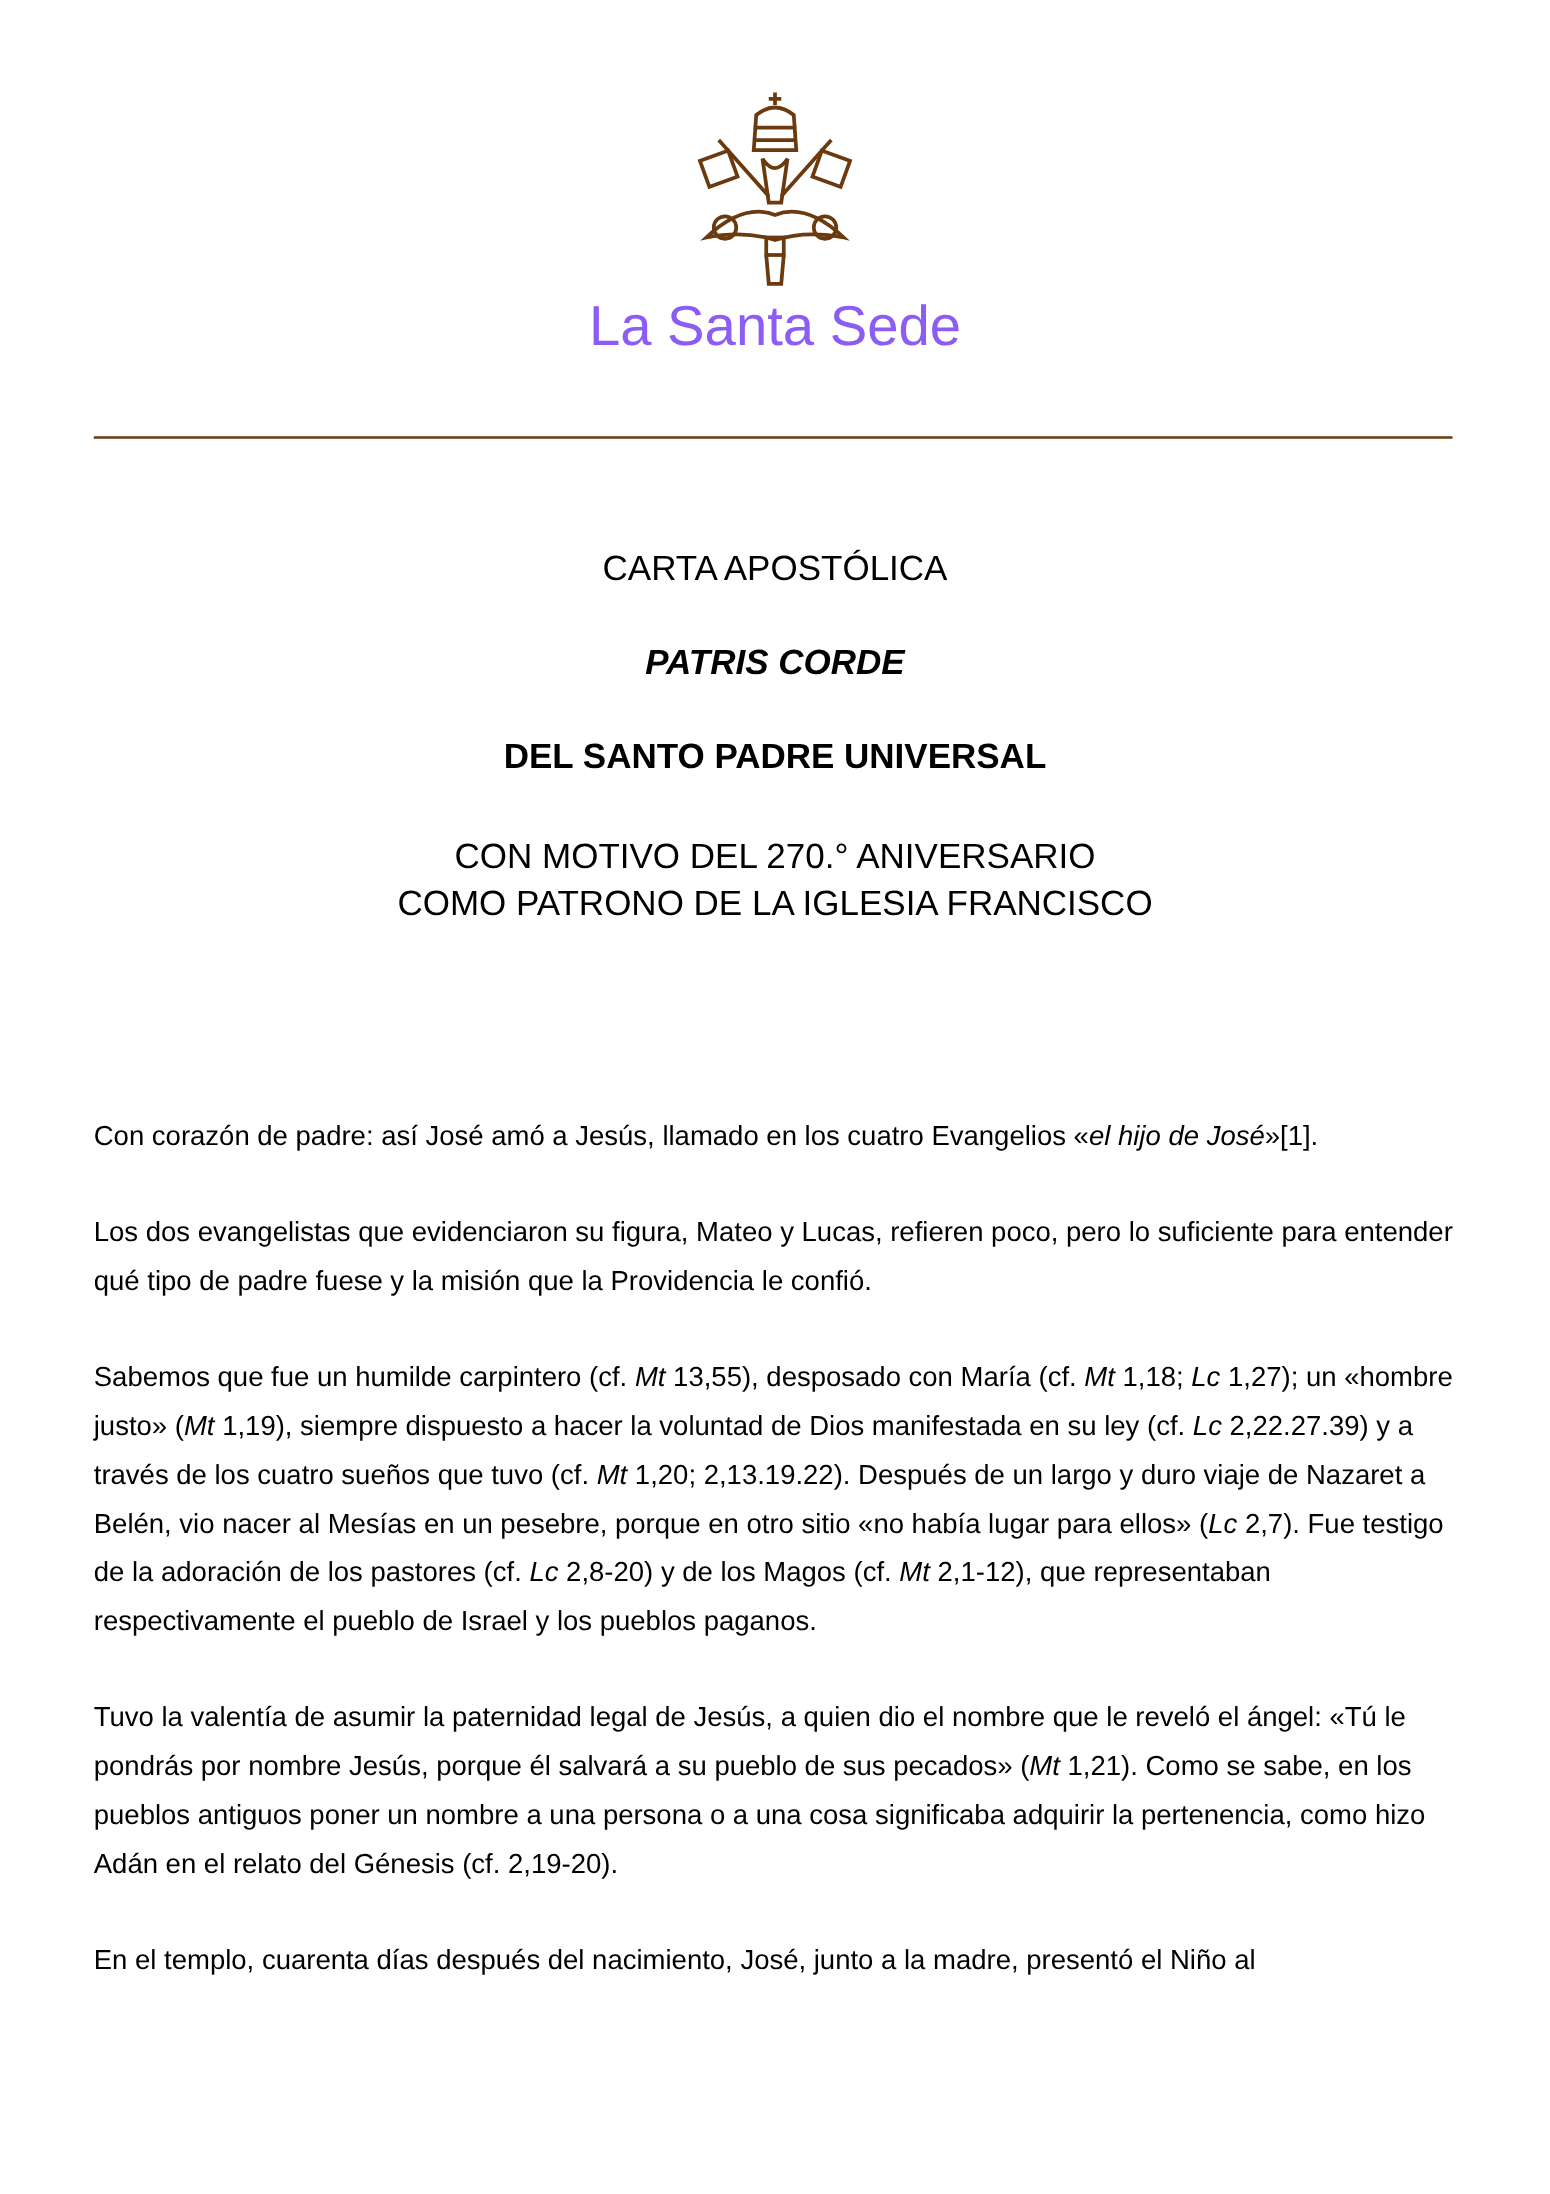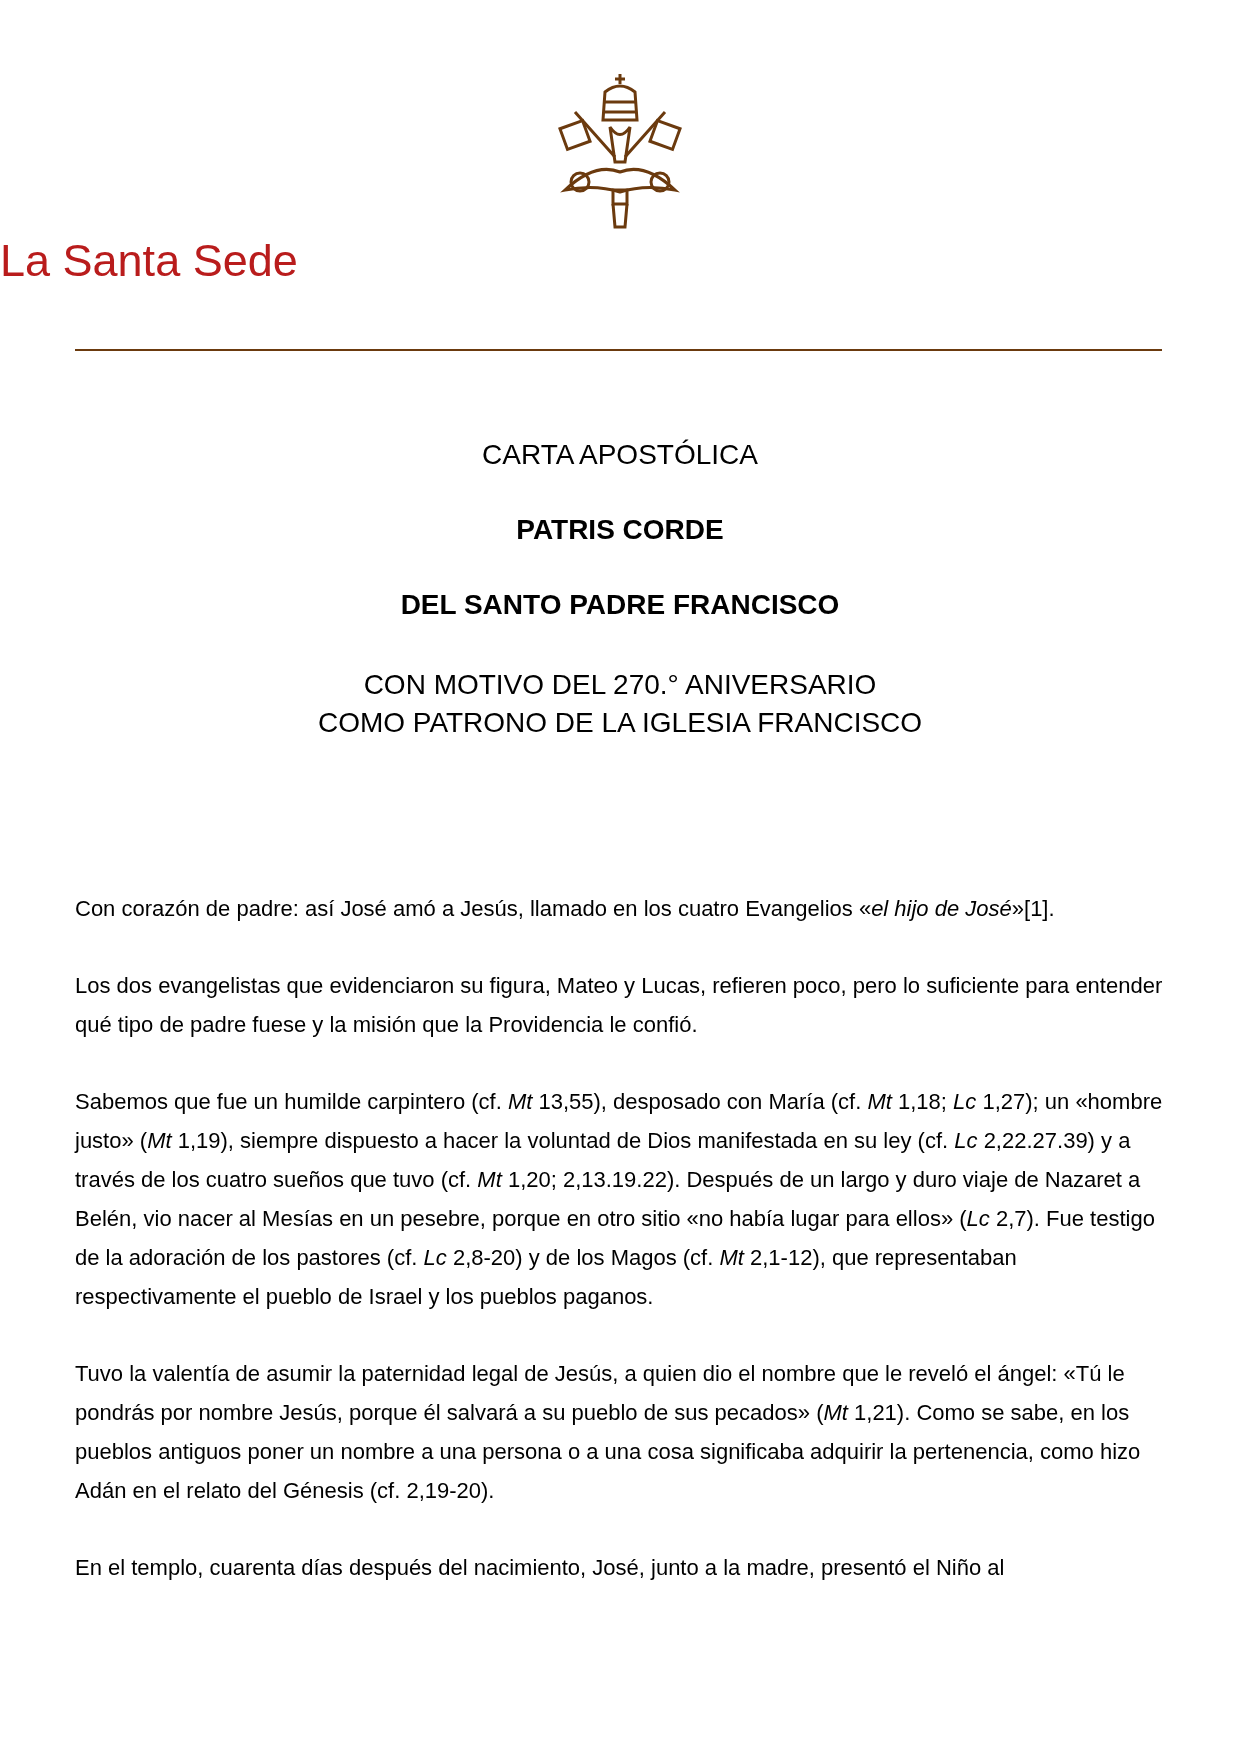--- a/index.html
+++ b/index.html
@@ -1,24 +1,24 @@
 <!DOCTYPE html>
 <html><head>
   <meta charset="utf-8">
   <style>
     html, body { margin: 0; padding: 0; background: #ffffff; }
     body { width: 1240px; height: 1755px; position: relative; overflow: hidden;
            font-family: "Liberation Sans", sans-serif; color: #000; }
     .logo { position: absolute; left: 555px; top: 72px; width: 130px; height: 160px; }
-    .site-title { position: absolute; left: 0; width: 1240px; top: 238px; text-align: left;
-                  font-size: 45px; color: #b91c1c; line-height: 1; }
+    .site-title { position: absolute; left: 0; width: 1240px; top: 238px; text-align: center;
+                  font-size: 45px; color: #8b5cf6; line-height: 1; }
     .divider { position: absolute; left: 75px; width: 1087px; top: 349px; height: 2px; background: #6b3a0e; }
     .heading { position: absolute; left: 0; width: 1240px; text-align: center; font-size: 28px; line-height: 1; }
     .h1 { top: 441px; }
-    .h2 { top: 516px; font-weight: bold; }
+    .h2 { top: 516px; font-weight: bold; font-style: italic; }
     .h3 { top: 591px; font-weight: bold; }
     .h4 { top: 666px; line-height: 38px; }
     .body-text { position: absolute; left: 75px; width: 1090px; top: 889px; font-size: 22px; line-height: 39px; }
     .body-text p { margin: 0 0 38px 0; }
     .body-text i { font-style: italic; }
   </style>
 </head>
 <body>
 
 <div>
@@ -37,21 +37,21 @@
     <circle cx="105" cy="110" r="9"></circle>
     <rect x="58" y="118" width="14" height="14"></rect>
     <path d="M58 132 L60 155 L70 155 L72 132"></path>
   </svg>
 
   <div class="site-title">La Santa Sede</div>
   <div class="divider"></div>
 
   <div class="heading h1">CARTA APOSTÓLICA</div>
   <div class="heading h2">PATRIS CORDE</div>
-  <div class="heading h3">DEL SANTO PADRE FRANCISCO</div>
+  <div class="heading h3">DEL SANTO PADRE UNIVERSAL</div>
   <div class="heading h4">
     <div>CON MOTIVO DEL 270.° ANIVERSARIO</div>
     <div>COMO PATRONO DE LA IGLESIA FRANCISCO</div>
   </div>
 
   <div class="body-text" id="body-text">
       <p><span>Con corazón de padre: así José amó a Jesús, llamado en los cuatro Evangelios «</span><i>el hijo de José</i><span>»[1].</span></p>
       <p><span>Los dos evangelistas que evidenciaron su figura, Mateo y Lucas, refieren poco, pero lo suficiente para entender qué tipo de padre fuese y la misión que la Providencia le confió.</span></p>
       <p><span>Sabemos que fue un humilde carpintero (cf. </span><i>Mt</i><span> 13,55), desposado con María (cf. </span><i>Mt</i><span> 1,18; </span><i>Lc</i><span> 1,27); un «hombre justo» (</span><i>Mt</i><span> 1,19), siempre dispuesto a hacer la voluntad de Dios manifestada en su ley (cf. </span><i>Lc</i><span> 2,22.27.39) y a través de los cuatro sueños que tuvo (cf. </span><i>Mt</i><span> 1,20; 2,13.19.22). Después de un largo y duro viaje de Nazaret a Belén, vio nacer al Mesías en un pesebre, porque en otro sitio «no había lugar para ellos» (</span><i>Lc</i><span> 2,7). Fue testigo de la adoración de los pastores (cf. </span><i>Lc</i><span> 2,8-20) y de los Magos (cf. </span><i>Mt</i><span> 2,1-12), que representaban respectivamente el pueblo de Israel y los pueblos paganos.</span></p>
       <p><span>Tuvo la valentía de asumir la paternidad legal de Jesús, a quien dio el nombre que le reveló el ángel: «Tú le pondrás por nombre Jesús, porque él salvará a su pueblo de sus pecados» (</span><i>Mt</i><span> 1,21). Como se sabe, en los pueblos antiguos poner un nombre a una persona o a una cosa significaba adquirir la pertenencia, como hizo Adán en el relato del Génesis (cf. 2,19-20).</span></p>

